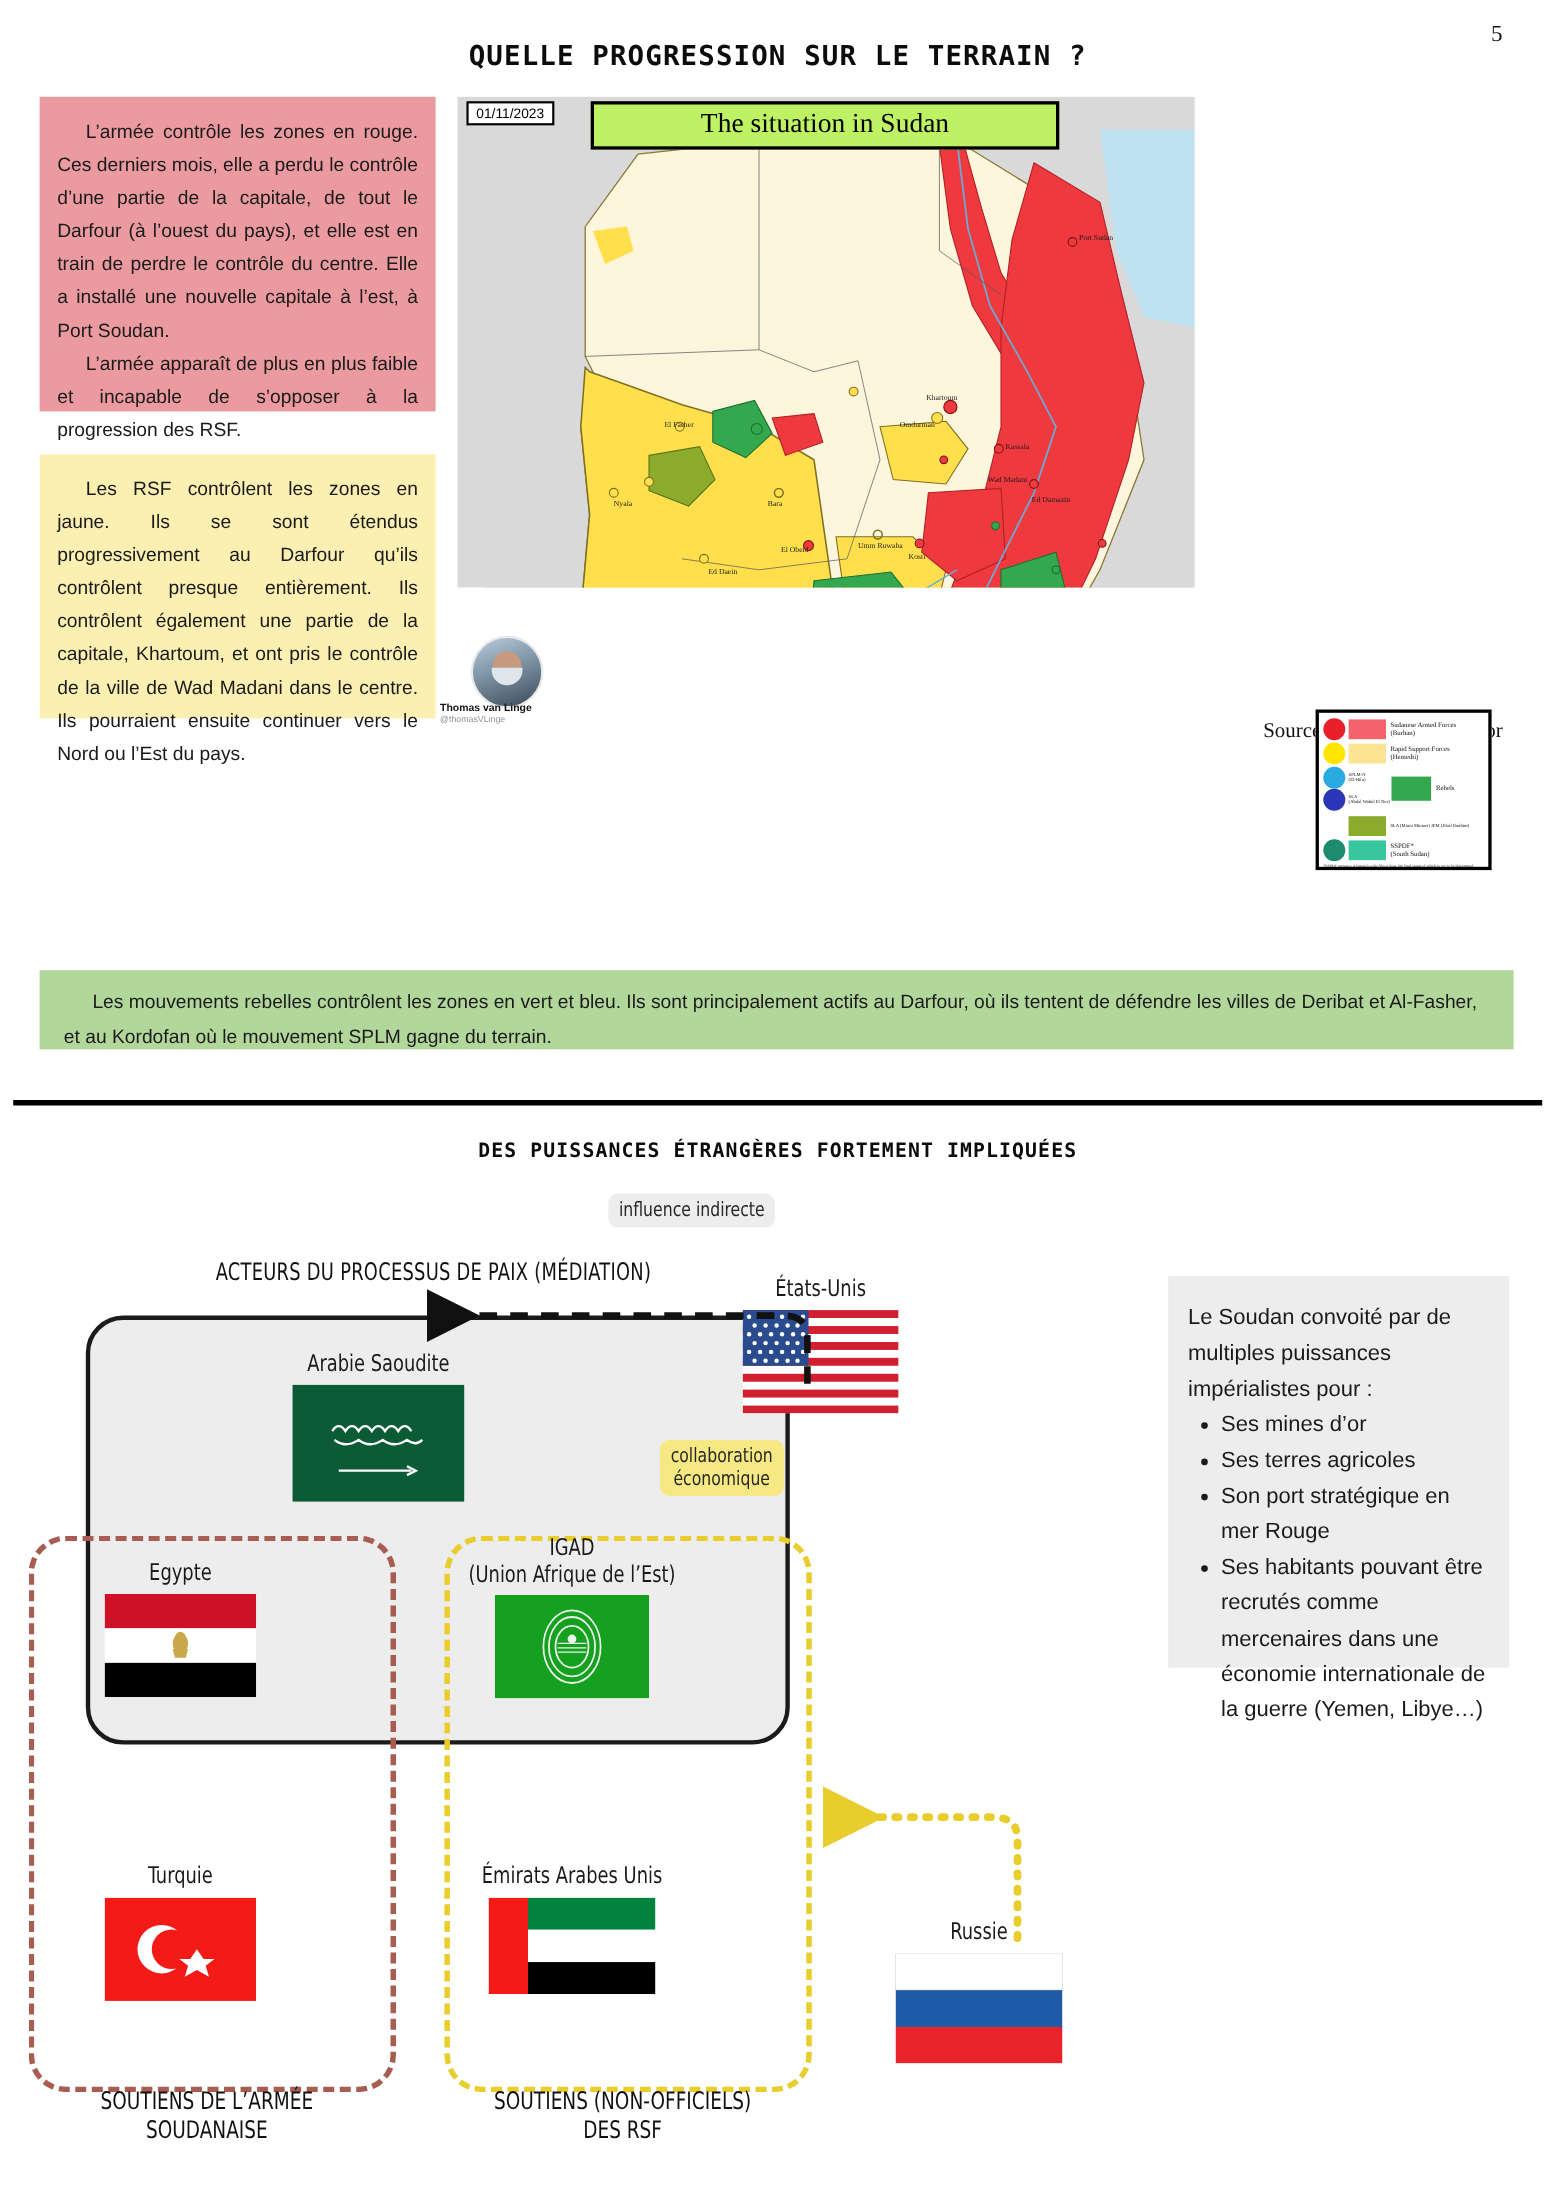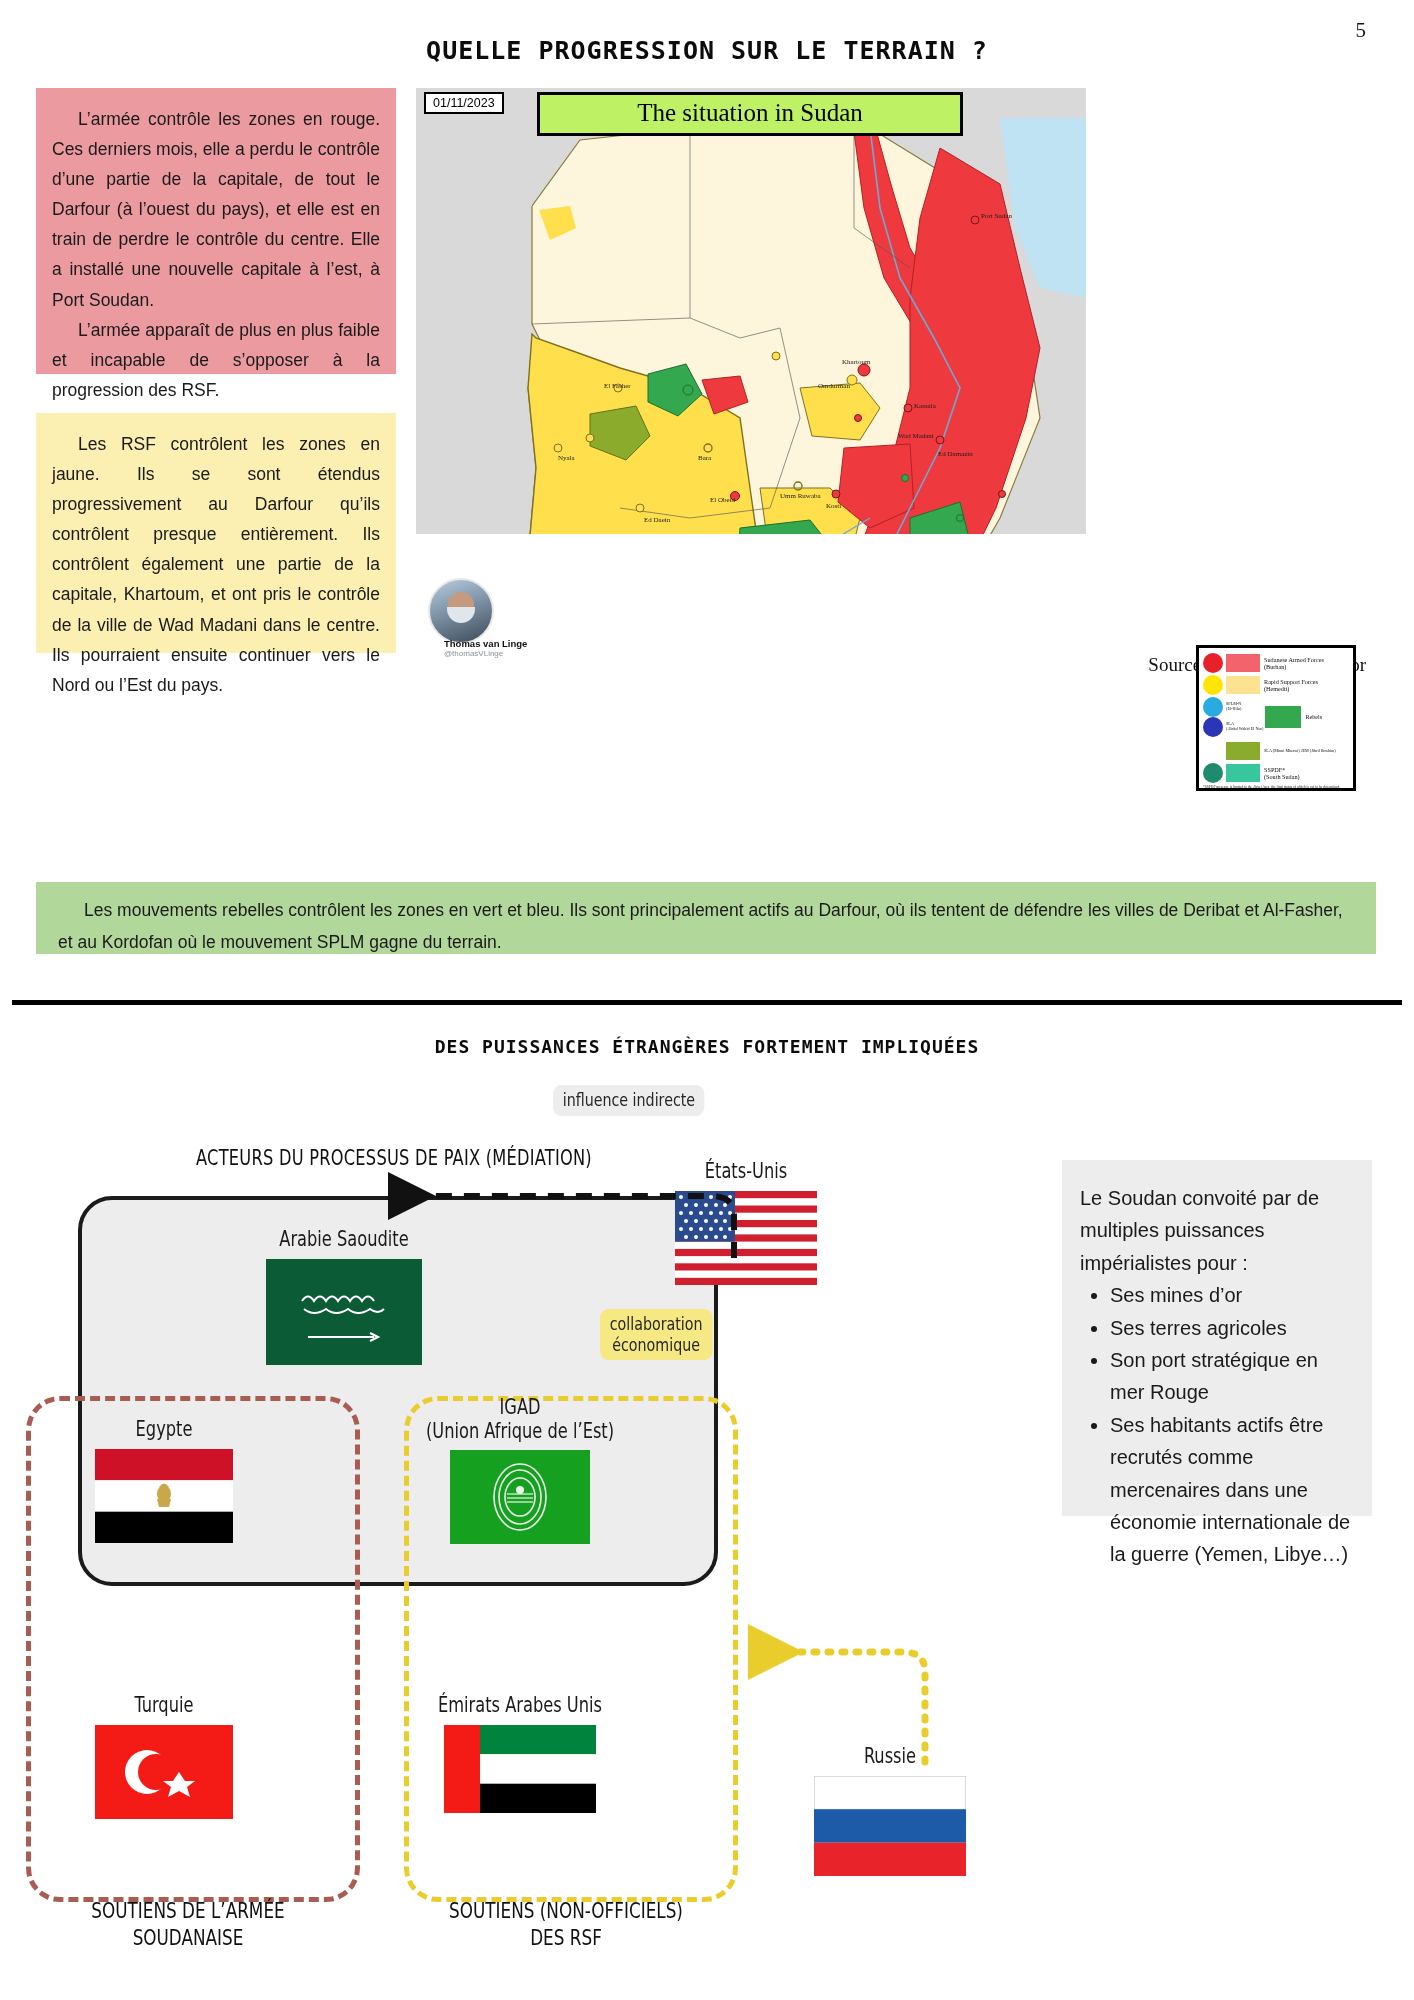--- a/index.html
+++ b/index.html
@@ -69,21 +69,21 @@
   .lg-note{ font-size:3.6px; color:#222; line-height:1.2; margin-top:2px;}
   #avatar{
     position:absolute; left:428px; top:578px; z-index:6;
     width:62px; height:62px; border-radius:50%;
     background:linear-gradient(160deg,#b9cfe0 0%,#7d93a6 45%,#3d4a58 100%);
     border:2px solid #e8e8e8; overflow:hidden;
   }
   #avatar .face{position:absolute;left:18px;top:12px;width:26px;height:26px;border-radius:50%;background:#c69a7e;}
   #avatar .mask{position:absolute;left:17px;top:27px;width:28px;height:16px;border-radius:0 0 14px 14px;background:#dfe6ec;}
   #handle{
-    position:absolute; left:444px; top:638px; z-index:6;
+    position:absolute; left:400px; top:638px; z-index:6;
     font-size:9.5px; font-weight:bold; color:#111;
     font-family:"Liberation Sans", sans-serif;
   }
   #handle small{ display:block; font-weight:normal; color:#8a9299; font-size:8px;}
   #source{
     position:absolute; right:48px; top:654px;
     font-family:"Liberation Serif", serif; font-size:19px; color:#111;
   }
   .divider{ position:absolute; left:12px; top:1000px; width:1390px; height:5px; background:#000;}
 
@@ -496,17 +496,17 @@
 
   <div class="btm-cap" id="cap-army">SOUTIENS DE L’ARMÉE<br>SOUDANAISE</div>
   <div class="btm-cap" id="cap-rsf">SOUTIENS (NON-OFFICIELS)<br>DES RSF</div>
 
   <div id="sidepanel">
     <div>Le Soudan convoité par de multiples puissances impérialistes pour :</div>
     <ul>
       <li>Ses mines d’or</li>
       <li>Ses terres agricoles</li>
       <li>Son port stratégique en mer Rouge</li>
-      <li>Ses habitants actifs être recrutés comme mercenaires dans une économie internationale de la guerre (Yemen, Libye…)</li>
+      <li>Ses habitants pouvant être recrutés comme mercenaires dans une économie internationale de la guerre (Yemen, Libye…)</li>
     </ul>
   </div>
 
 </div>
 
 </body></html>

